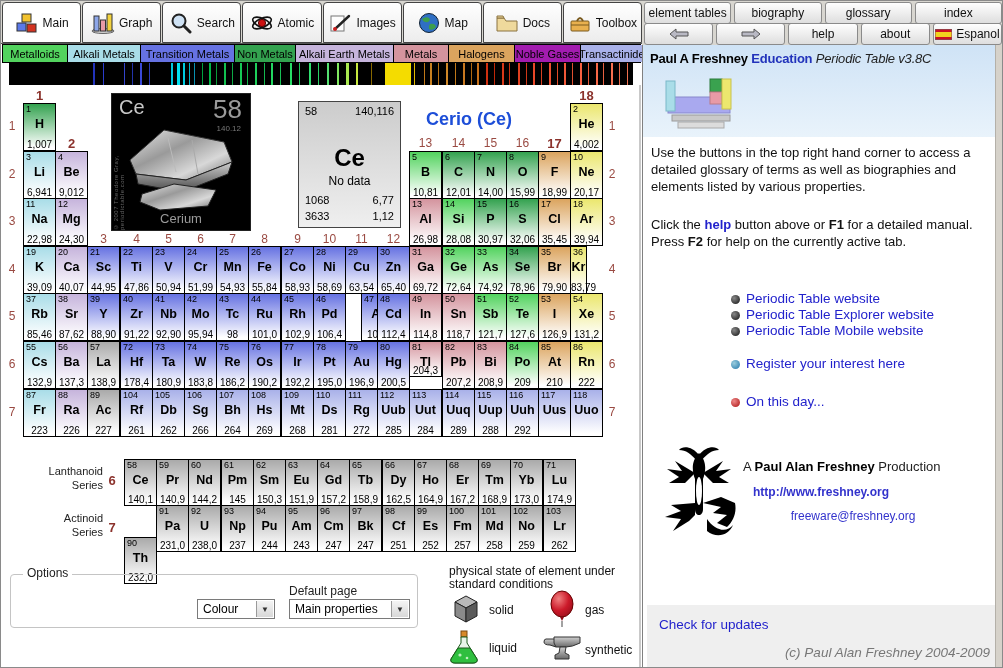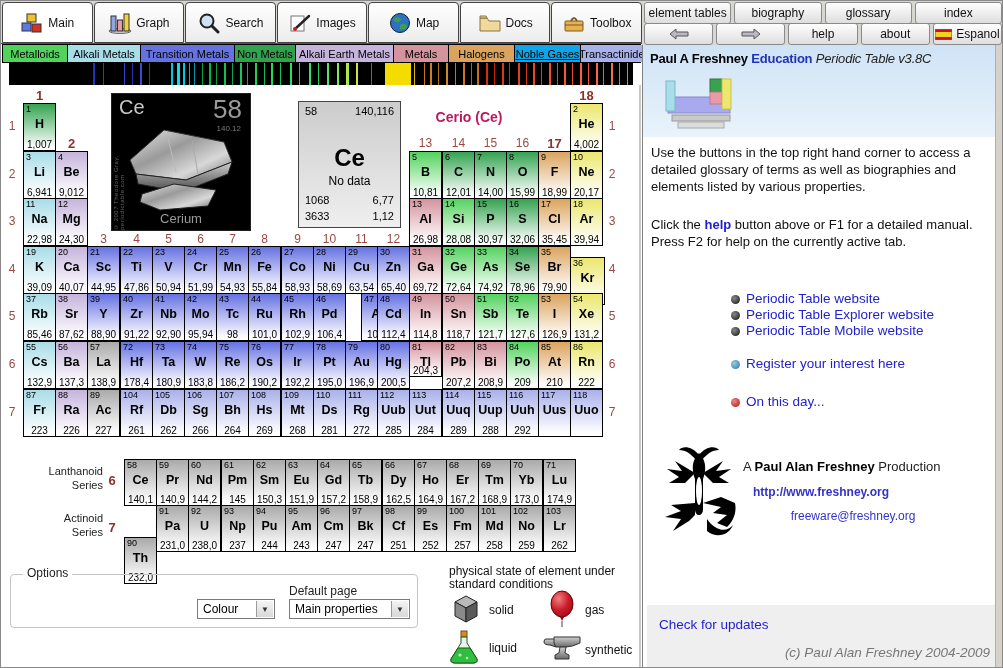--- a/index.html
+++ b/index.html
@@ -41,21 +41,21 @@
   #photo .psym{position:absolute;left:7px;top:2px;color:#c8c8c8;font-size:20px;}
   #photo .pnum{position:absolute;right:8px;top:0px;color:#9a9a9a;font-size:26px;}
   #photo .pmass{position:absolute;right:9px;top:30px;color:#777;font-size:8px;}
   #photo .pname{position:absolute;left:0;right:0;bottom:4px;text-align:center;color:#9a9a9a;font-size:13px;}
   #photo .pcred{position:absolute;left:1px;top:18px;color:#666;font-size:6px;writing-mode:vertical-rl;transform:rotate(180deg);letter-spacing:0.5px;}
 
   #infobox{position:absolute;left:297px;top:16px;width:103px;height:127px;border:1px solid #444;box-sizing:border-box;background:linear-gradient(#cccccc,#efefef);font-size:11px;color:#000;}
   #infobox .row{position:absolute;left:6px;right:6px;display:flex;justify-content:space-between;}
   #infobox .isym{position:absolute;left:0;right:0;top:42px;text-align:center;font-size:24px;font-weight:bold;}
   #infobox .inote{position:absolute;left:0;right:0;top:72px;text-align:center;font-size:12px;}
-  #ename{position:absolute;left:398px;top:24px;width:140px;text-align:center;font-weight:bold;font-size:14px;color:#be185d;}
+  #ename{position:absolute;left:398px;top:24px;width:140px;text-align:center;font-weight:bold;font-size:18px;color:#1d4ed8;}
 
   .serlabel{position:absolute;width:74px;text-align:right;font-size:11px;color:#222;line-height:1.3;}
   .serdigit{position:absolute;width:16px;text-align:center;font-size:13px;font-weight:bold;color:#8b322c;}
 
   
   #optbox{position:absolute;left:9px;top:489px;width:406px;height:52px;border:1px solid #c4c4c4;border-radius:4px;}
   #optlabel{position:absolute;left:22px;top:481px;background:#fff;padding:0 4px;font-size:12px;color:#222;}
   #displaymode{position:absolute;left:13px;top:508px;width:175px;height:25px;background:linear-gradient(#fdfdfd,#dcdcdc);border:1px solid #8a8a8a;border-radius:3px;font-size:12px;text-align:center;line-height:24px;}
   .select{position:absolute;height:20px;background:#fff;border:1px solid #7a7a7a;font-size:12px;line-height:19px;padding-left:5px;box-sizing:border-box;}
   .select .dd{position:absolute;right:1px;top:1px;bottom:1px;width:16px;background:linear-gradient(#f4f4f4,#d8d8d8);border-left:1px solid #9a9a9a;text-align:center;font-size:8px;line-height:17px;color:#333;}
@@ -67,21 +67,21 @@
   .statelabel{position:absolute;font-size:12px;color:#111;}
 
   
   #right{position:absolute;left:641px;top:44px;width:362px;height:624px;background:#fff;border-left:1px solid #808080;box-sizing:border-box;}
   #rheader{position:absolute;left:0;top:0;width:354px;height:92px;background:linear-gradient(#cfe3f6,#e9f3fb);}
   #rtitle{position:absolute;left:7px;top:6px;width:346px;font-size:13px;letter-spacing:-0.2px;white-space:nowrap;}
   #rtitle .t1{font-weight:bold;color:#000;}
   #rtitle .t2{font-weight:bold;color:#2233bb;}
   #rtitle .t3{font-style:italic;color:#222;}
   .rpara{position:absolute;left:8px;width:344px;font-size:13px;color:#111;line-height:1.3;}
-  .rpara b{font-weight:normal;}
+  .rpara b{font-weight:bold;}
   .rpara .bluehelp{color:#2222cc;font-weight:bold;}
   .rlink{position:absolute;font-size:13.5px;color:#2222cc;white-space:nowrap;}
   .bullet{position:absolute;width:9px;height:9px;border-radius:50%;}
   .b-dark{background:radial-gradient(circle at 35% 35%,#888,#111);}
   .b-blue{background:radial-gradient(circle at 35% 35%,#9cd,#27a);}
   .b-red{background:radial-gradient(circle at 35% 35%,#e88,#a11);}
   #production{position:absolute;left:100px;top:414px;font-size:13px;color:#222;}
   #production .pname{font-weight:bold;color:#000;}
   #weburl{position:absolute;left:110px;top:440px;width:200px;font-size:12px;font-weight:bold;color:#3333cc;}
   #wemail{position:absolute;left:110px;top:464px;width:200px;text-align:center;font-size:12px;color:#3333cc;}
@@ -115,20 +115,28 @@
     </div>
     <div class="tab">
       <svg width="24" height="22" viewBox="0 0 24 22">
           <circle cx="10" cy="9" r="6.5" fill="#cfe2f4" stroke="#222" stroke-width="2"></circle>
           <line x1="15" y1="14" x2="21" y2="20" stroke="#222" stroke-width="3" stroke-linecap="round"></line>
         </svg>
       <span>Search</span>
     </div>
     <div class="tab">
       <svg width="24" height="22" viewBox="0 0 24 22">
+          <ellipse cx="12" cy="11" rx="10" ry="4.5" fill="none" stroke="#111" stroke-width="1.6" transform="rotate(25 12 11)"></ellipse>
+          <ellipse cx="12" cy="11" rx="10" ry="4.5" fill="none" stroke="#111" stroke-width="1.6" transform="rotate(-25 12 11)"></ellipse>
+          <circle cx="12" cy="11" r="3.6" fill="#cc1111" stroke="#550000"></circle>
+        </svg>
+      <span>Atomic</span>
+    </div>
+    <div class="tab">
+      <svg width="24" height="22" viewBox="0 0 24 22">
           <rect x="3" y="4" width="13" height="15" fill="#fdfdfd" stroke="#777"></rect>
           <line x1="7" y1="17" x2="21" y2="4" stroke="#222" stroke-width="2.4" stroke-linecap="round"></line>
           <circle cx="7" cy="17" r="2" fill="#cc2222"></circle>
         </svg>
       <span>Images</span>
     </div>
     <div class="tab">
       <svg width="24" height="22" viewBox="0 0 24 22">
           <circle cx="12" cy="11" r="9.5" fill="#2f6fc4" stroke="#123"></circle>
           <path d="M5,7 Q9,4 12,6 Q14,8 11,10 Q7,11 5,7Z" fill="#3d9e4c"></path>
@@ -196,21 +204,21 @@
   </div>
 
   <div id="legend">
       <div class="leg" style="flex: 0 0 64px; background: rgb(82, 211, 94);">Metalloids</div>
       <div class="leg" style="flex: 0 0 72px; background: rgb(169, 221, 232);">Alkali Metals</div>
       <div class="leg" style="flex: 0 0 93px; background: rgb(102, 114, 226);">Transition Metals</div>
       <div class="leg" style="flex: 0 0 60px; background: rgb(51, 162, 79);">Non Metals</div>
       <div class="leg" style="flex: 0 0 97px; background: rgb(198, 180, 220);">Alkali Earth Metals</div>
       <div class="leg" style="flex: 0 0 54px; background: rgb(212, 148, 158);">Metals</div>
       <div class="leg" style="flex: 0 0 65px; background: rgb(219, 164, 94);">Halogens</div>
-      <div class="leg" style="flex: 0 0 65px; background: #0ea5e9; text-decoration: underline;">Noble Gases</div>
+      <div class="leg" style="flex: 0 0 65px; background: #a21caf;">Noble Gases</div>
       <div class="leg" style="flex: 0 0 67px; background: rgb(169, 177, 233);">Transactinides</div>
     </div>
 
   <div id="spectrum">
       <div class="sline" style="left: 13.5%; width: 2px; background: rgb(34, 51, 187);"></div>
       <div class="sline" style="left: 15%; width: 1px; background: rgb(42, 60, 204);"></div>
       <div class="sline" style="left: 18.5%; width: 1px; background: rgb(51, 68, 204);"></div>
       <div class="sline" style="left: 19.7%; width: 1px; background: rgb(34, 51, 170);"></div>
       <div class="sline" style="left: 21%; width: 2px; background: rgb(57, 73, 216);"></div>
       <div class="sline" style="left: 22.5%; width: 1px; background: rgb(43, 59, 184);"></div>
@@ -440,21 +448,21 @@
         <div class="cell" style="left: 505px; top: 161px; width: 33px; height: 48px; background: linear-gradient(rgb(51, 162, 79), rgb(255, 255, 255) 94%);">
           <span class="en">34</span>
           <span class="es">Se</span>
           <span class="em">78,96</span>
         </div>
         <div class="cell" style="left: 537px; top: 161px; width: 33px; height: 48px; background: linear-gradient(rgb(219, 164, 94), rgb(255, 255, 255) 94%);">
           <span class="en">35</span>
           <span class="es">Br</span>
           <span class="em">79,90</span>
         </div>
-        <div class="cell" style="left: 569px; top: 161px; width: 35px; height: 48px; background: linear-gradient(rgb(235, 231, 110), rgb(255, 255, 255) 94%); margin-top: 11px;">
+        <div class="cell" style="left: 569px; top: 161px; width: 17px; height: 48px; background: linear-gradient(rgb(235, 231, 110), rgb(255, 255, 255) 94%);">
           <span class="en">36</span>
           <span class="es">Kr</span>
           <span class="em">83,79</span>
         </div>
         <div class="cell" style="left: 22px; top: 208px; width: 33px; height: 48px; background: linear-gradient(rgb(169, 221, 232), rgb(255, 255, 255) 94%);">
           <span class="en">37</span>
           <span class="es">Rb</span>
           <span class="em">85,46</span>
         </div>
         <div class="cell" style="left: 54px; top: 208px; width: 33px; height: 48px; background: linear-gradient(rgb(198, 180, 220), rgb(255, 255, 255) 94%);">

